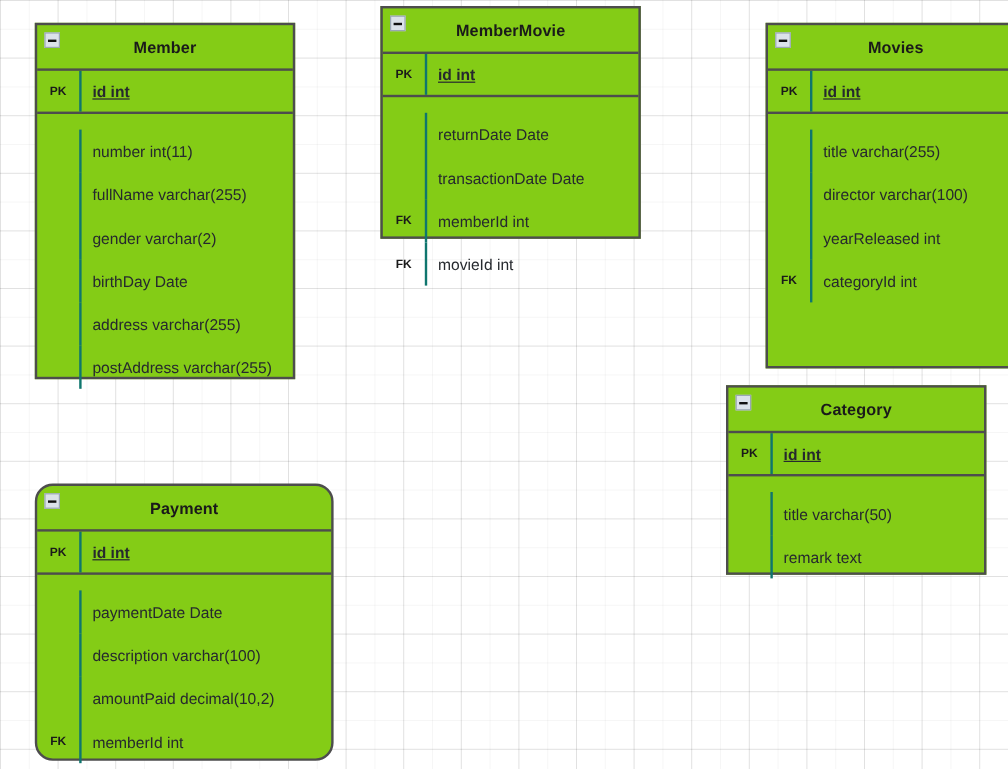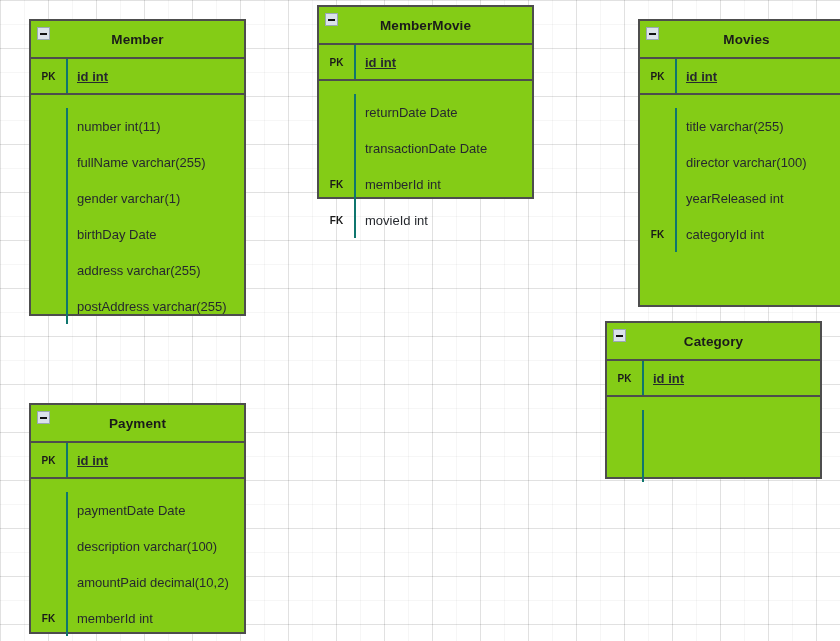--- a/index.html
+++ b/index.html
@@ -86,21 +86,21 @@
         <div class="ent-row">
           <div class="key-cell"></div>
           <div class="field-cell">number int(11)</div>
         </div>
         <div class="ent-row">
           <div class="key-cell"></div>
           <div class="field-cell">fullName varchar(255)</div>
         </div>
         <div class="ent-row">
           <div class="key-cell"></div>
-          <div class="field-cell">gender varchar(1)</div>
+          <div class="field-cell">gender varchar(2)</div>
         </div>
         <div class="ent-row">
           <div class="key-cell"></div>
           <div class="field-cell">birthDay Date</div>
         </div>
         <div class="ent-row">
           <div class="key-cell"></div>
           <div class="field-cell">address varchar(255)</div>
         </div>
         <div class="ent-row">
@@ -185,27 +185,29 @@
       <div class="ent-row pk-row">
         <div class="key-cell">PK</div>
         <div class="field-cell">
           <span class="u">id int</span>
         </div>
       </div>
       <div class="ent-body">
         <div class="pad-row"></div>
         <div class="ent-row">
           <div class="key-cell"></div>
-        </div>
-        <div class="ent-row">
-          <div class="key-cell"></div>
-        </div>
-      </div>
-    </div>
-    <div class="entity" style="left: 29px; top: 403px; width: 217px; height: 231px;">
+          <div class="field-cell">title varchar(50)</div>
+        </div>
+        <div class="ent-row">
+          <div class="key-cell"></div>
+          <div class="field-cell">remark text</div>
+        </div>
+      </div>
+    </div>
+    <div class="entity" style="left: 29px; top: 403px; width: 249px; height: 231px; border-radius: 15px;">
       <div class="ent-title">
         <span class="collapse-icon">
           <i></i>
         </span>
         <span class="ent-title-text">Payment</span>
       </div>
       <div class="ent-row pk-row">
         <div class="key-cell">PK</div>
         <div class="field-cell">
           <span class="u">id int</span>

